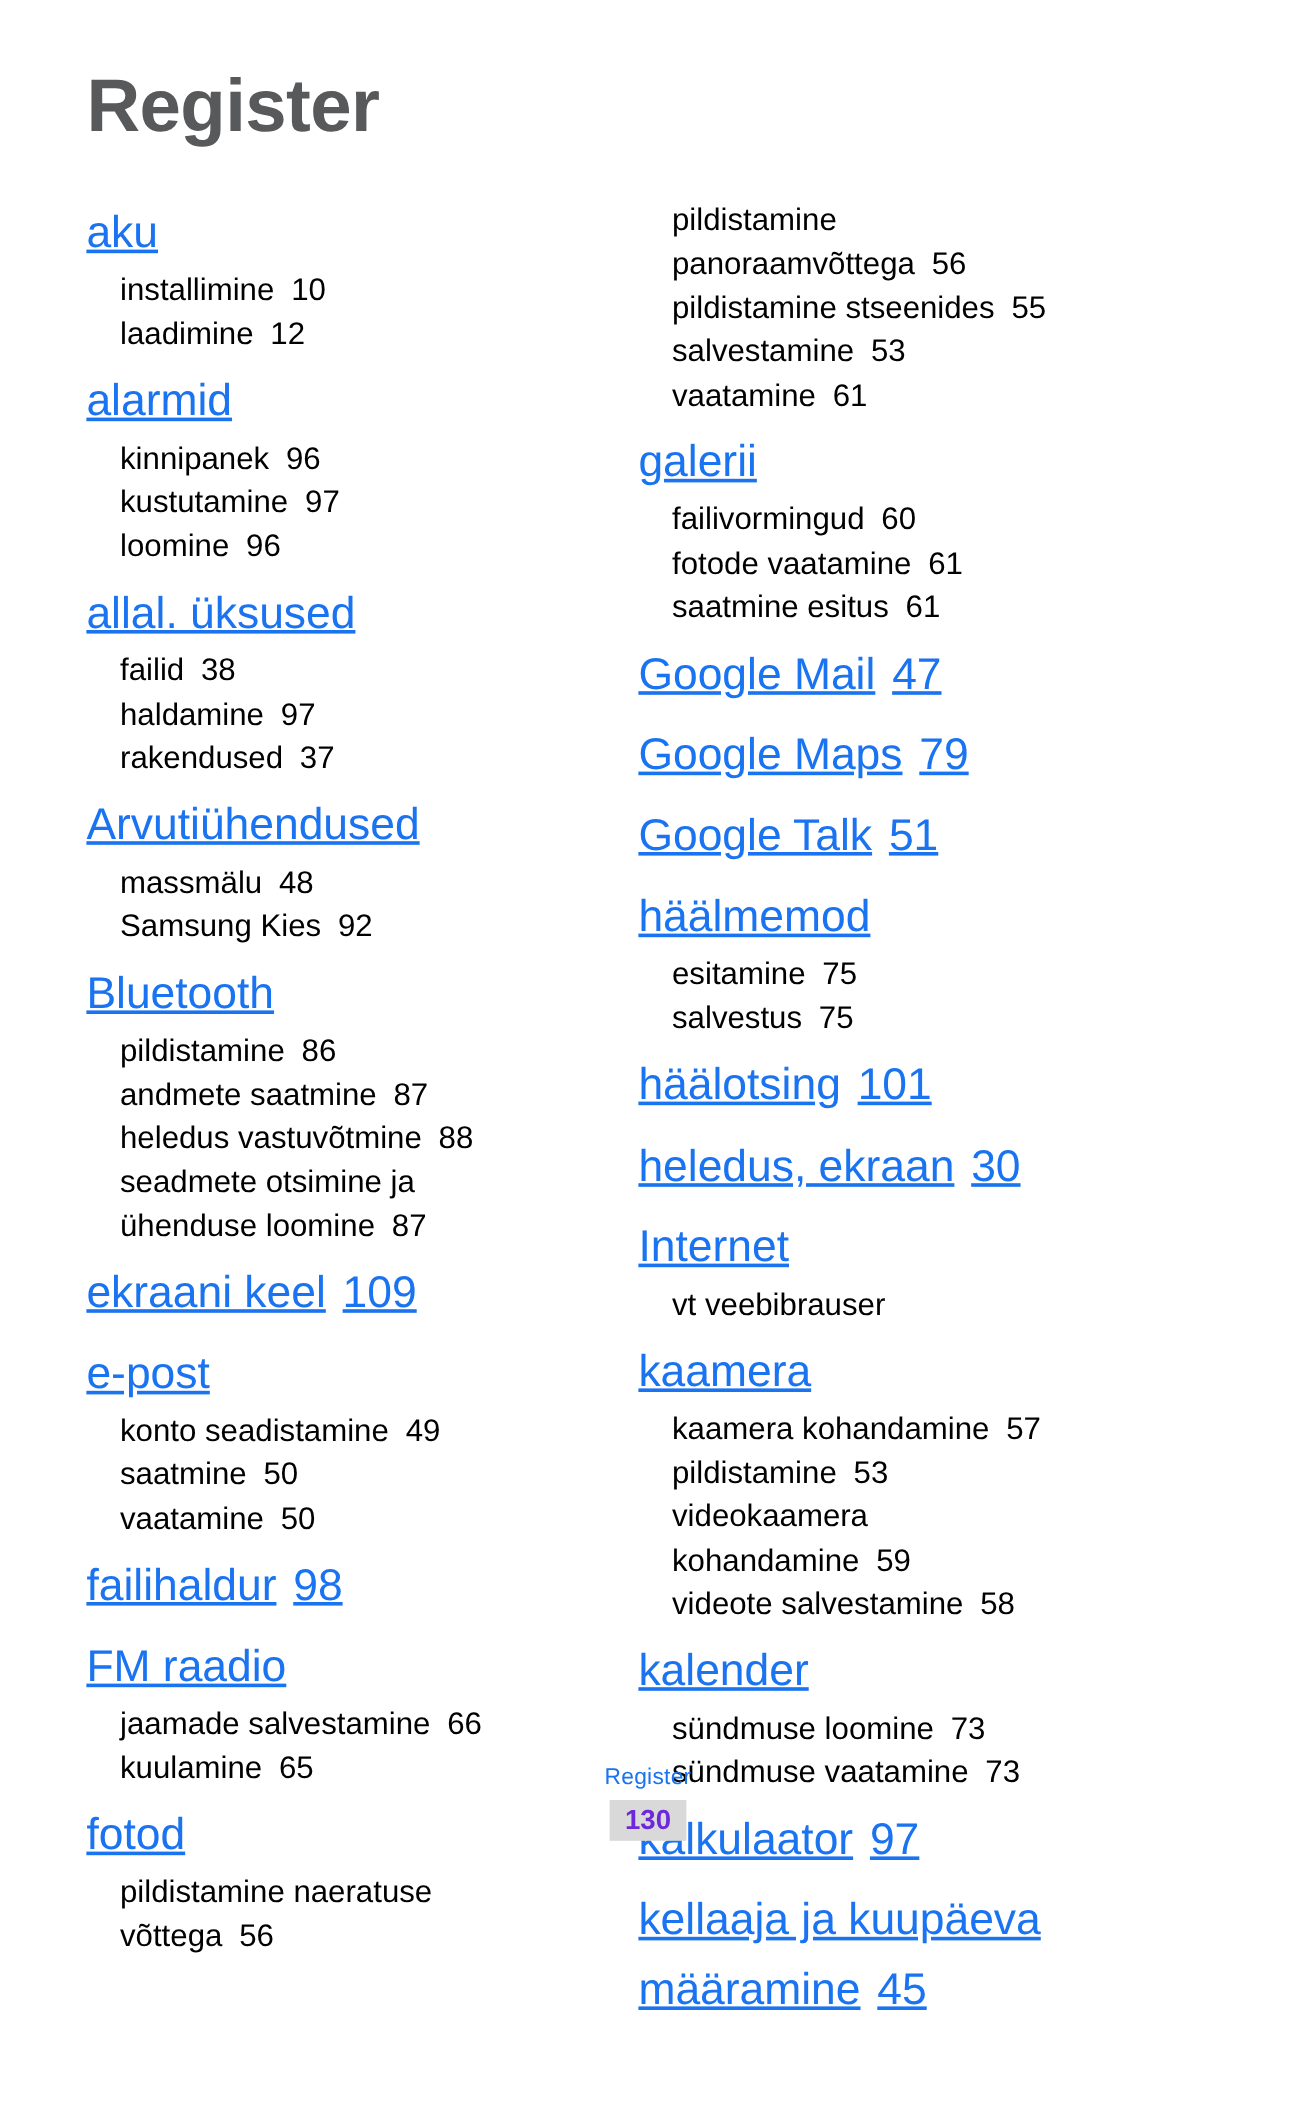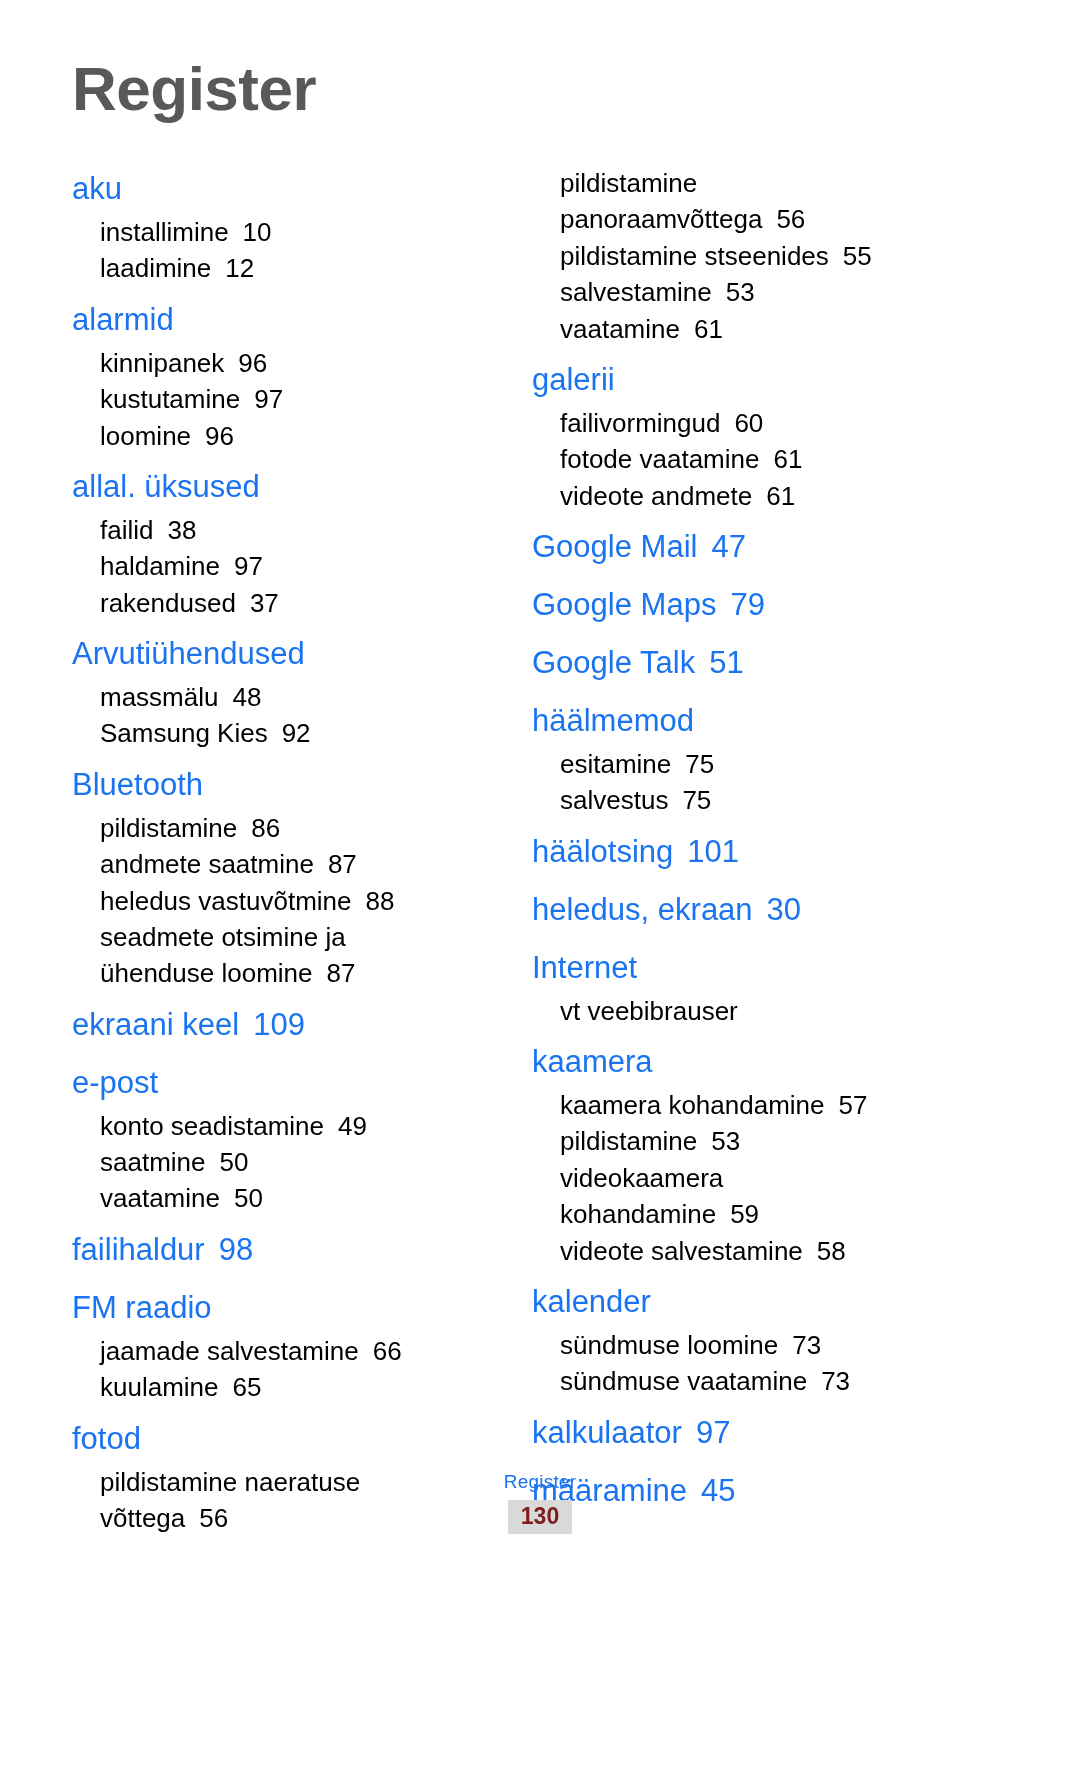--- a/index.html
+++ b/index.html
@@ -39,24 +39,25 @@
     width:460px;
   }
   .col-left  { margin-left:72px; }
   .col-right { }
 
   
   .entry { width:100%; }
 
   .head {
     color:#1a73f0;
-    font-size:31px;
+    font-size:37px;
     line-height:1.58;
     white-space:pre;
     padding-left:0px;
+    text-decoration:underline;
   }
   .head .pg {
     color:#1a73f0;
     padding-left:14px;
   }
 
   .sub {
     color:#000000;
     font-size:26px;
     line-height:1.40;
@@ -79,21 +80,21 @@
   }
   .footer-label {
     font-size:19px;
     color:#1a73f0;
     letter-spacing:0.2px;
     margin-bottom:7px;
   }
   .footer-badge {
     display:inline-block;
     background:#d9d9d9;
-    color:#7f1d1d;
+    color:#6d28d9;
     font-size:23px;
     font-weight:bold;
     padding:3px 13px 5px 13px;
     line-height:1.15;
   }
 </style>
 </head>
 <body>
 
 <div class="page">
@@ -171,21 +172,21 @@
           <div class="sub"><span>panoraamvõttega</span><span class="pg">56</span></div>
           <div class="sub"><span>pildistamine stseenides</span><span class="pg">55</span></div>
           <div class="sub"><span>salvestamine</span><span class="pg">53</span></div>
           <div class="sub"><span>vaatamine</span><span class="pg">61</span></div>
         </div>
         <div class="head-gap"></div>
         <div class="entry">
           <div class="head"><span>galerii</span></div>
           <div class="sub"><span>failivormingud</span><span class="pg">60</span></div>
           <div class="sub"><span>fotode vaatamine</span><span class="pg">61</span></div>
-          <div class="sub"><span>videote andmete</span><span class="pg">61</span></div>
+          <div class="sub"><span>saatmine esitus</span><span class="pg">61</span></div>
         </div>
         <div class="head-gap"></div>
         <div class="entry">
           <div class="head"><span>Google Mail</span><span class="pg">47</span></div>
         </div>
         <div class="head-gap"></div>
         <div class="entry">
           <div class="head"><span>Google Maps</span><span class="pg">79</span></div>
         </div>
         <div class="head-gap"></div>
@@ -225,20 +226,21 @@
           <div class="head"><span>kalender</span></div>
           <div class="sub"><span>sündmuse loomine</span><span class="pg">73</span></div>
           <div class="sub"><span>sündmuse vaatamine</span><span class="pg">73</span></div>
         </div>
         <div class="head-gap"></div>
         <div class="entry">
           <div class="head"><span>kalkulaator</span><span class="pg">97</span></div>
         </div>
         <div class="head-gap"></div>
         <div class="entry">
+          <div class="head"><span>kellaaja ja kuupäeva</span></div>
           <div class="head"><span>määramine</span><span class="pg">45</span></div>
         </div>
         <div class="head-gap"></div>
       </div>
   </div>
 
   <div class="footer">
     <div class="footer-label">Register</div>
     <div class="footer-badge">130</div>
   </div>

